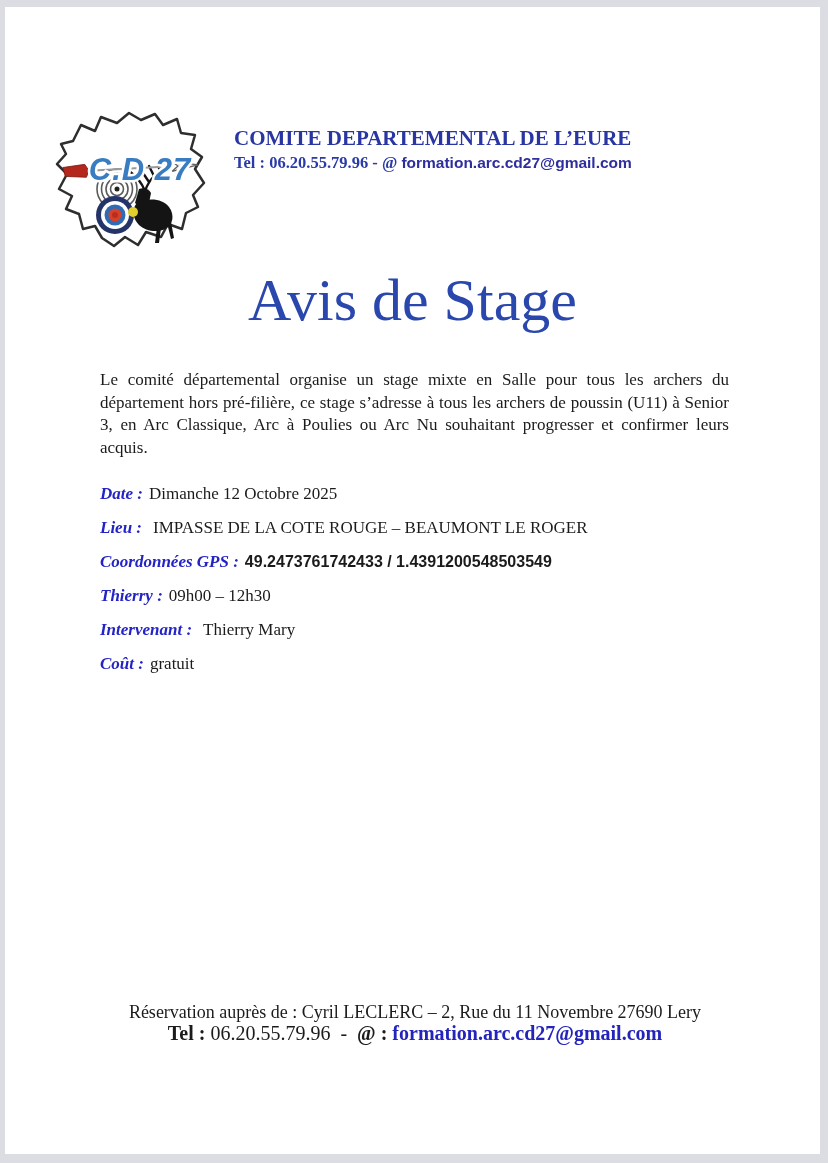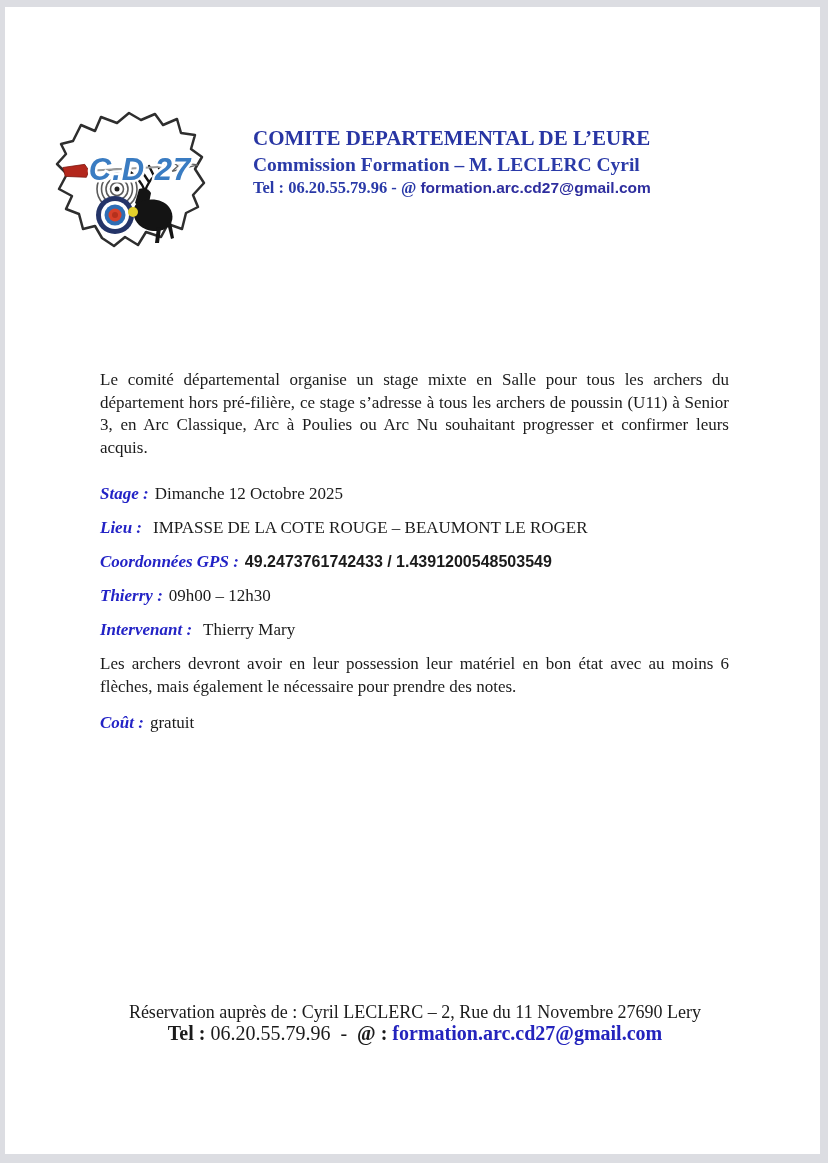--- a/index.html
+++ b/index.html
@@ -1,21 +1,21 @@
 <!DOCTYPE html>
 <html><head>
 <meta charset="utf-8">
 <style>
   html, body { margin:0; padding:0; width:828px; height:1163px; overflow:hidden; }
   body { background:#dcdde2; position:relative; font-family:"Liberation Serif", serif; }
   .paper { position:absolute; left:5px; top:7px; right:8px; bottom:9px; background:#ffffff; }
 
   .logo { position:absolute; left:40px; top:96px; width:170px; height:150px; }
 
-  .header-text { position:absolute; left:248px; top:119px; width:420px; }
+  .header-text { position:absolute; left:229px; top:119px; width:420px; }
   .h-org { font-size:21px; font-weight:bold; color:#2835a3; line-height:25px; }
   .h-commission { font-size:19.5px; font-weight:bold; color:#2a3aa8; line-height:23px; margin-top:2px; }
   .h-contact { font-size:16.5px; line-height:21px; margin-top:1px; }
   .h-tel { font-weight:bold; color:#2a3aa8; white-space:pre; }
   .h-email { font-family:"Liberation Sans", sans-serif; font-weight:bold; font-size:15.5px; color:#2e2e9e; }
 
   .title { position:absolute; left:0; top:259px; width:100%; text-align:center;
            font-size:60px; line-height:69px; color:#2a47ad; }
 
   .content { position:absolute; left:95px; top:362px; width:629px; color:#1b1b1b; }
@@ -67,47 +67,46 @@
         <line x1="44" y1="65.5" x2="127" y2="65.5" stroke="#9a9a9a" stroke-width="2"></line>
         <polygon points="18,61 40,59 44,65.5 41,72 20,70" fill="#b3271c" stroke="#7e1a12" stroke-width="0.8"></polygon>
         <polygon points="127,60.5 153,65.5 127,70.5 133,65.5" fill="#ececec" stroke="#5f5f5f" stroke-width="1.2"></polygon>
       </g>
       <text x="95" y="77" text-anchor="middle" font-family="Liberation Sans, sans-serif" font-size="31" font-weight="bold" font-style="italic" fill="#3a7cc2" stroke="#ffffff" stroke-width="5" paint-order="stroke" letter-spacing="1">C.D 27</text>
     </svg>
   </div>
 
   <div class="header-text">
     <div class="h-org">COMITE DEPARTEMENTAL DE L’EURE</div>
-    <div class="h-commission">Commission Formation – M. LECLERC Cyril</div>
     <div class="h-contact">
       <span class="h-tel">Tel : 06.20.55.79.96 - @ </span><span class="h-email">formation.arc.cd27@gmail.com</span>
     </div>
   </div>
 
+  <div class="title">Avis de Stage</div>
 
   <div class="content">
     <p class="para">Le comité départemental organise un stage mixte en Salle pour tous les archers du département hors pré-filière, ce stage s’adresse à tous les archers de poussin (U11) à Senior 3, en Arc Classique, Arc à Poulies ou Arc Nu souhaitant progresser et confirmer leurs acquis.</p>
 
     <div class="row">
-      <span class="lbl">Stage :</span><span class="val">Dimanche 12 Octobre 2025</span>
+      <span class="lbl">Date :</span><span class="val">Dimanche 12 Octobre 2025</span>
     </div>
     <div class="row">
       <span class="lbl">Lieu :</span><span class="val pad">IMPASSE DE LA COTE ROUGE – BEAUMONT LE ROGER</span>
     </div>
     <div class="row">
       <span class="lbl">Coordonnées GPS :</span><span class="val sans">49.2473761742433 / 1.4391200548503549</span>
     </div>
     <div class="row">
       <span class="lbl">Thierry :</span><span class="val">09h00 – 12h30</span>
     </div>
     <div class="row">
       <span class="lbl">Intervenant :</span><span class="val pad">Thierry Mary</span>
     </div>
 
-    <p class="para second">Les archers devront avoir en leur possession leur matériel en bon état avec au moins 6 flèches, mais également le nécessaire pour prendre des notes.</p>
 
     <div class="row">
       <span class="lbl">Coût :</span><span class="val">gratuit</span>
     </div>
   </div>
 
   <div class="footer">
     <div class="f1">Réservation auprès de : Cyril LECLERC – 2, Rue du 11 Novembre 27690 Lery</div>
     <div class="f2">
       <span class="fb">Tel : </span><span>06.20.55.79.96</span><span>  -  </span><span class="fb">@ : </span><span class="f-email">formation.arc.cd27@gmail.com</span>

